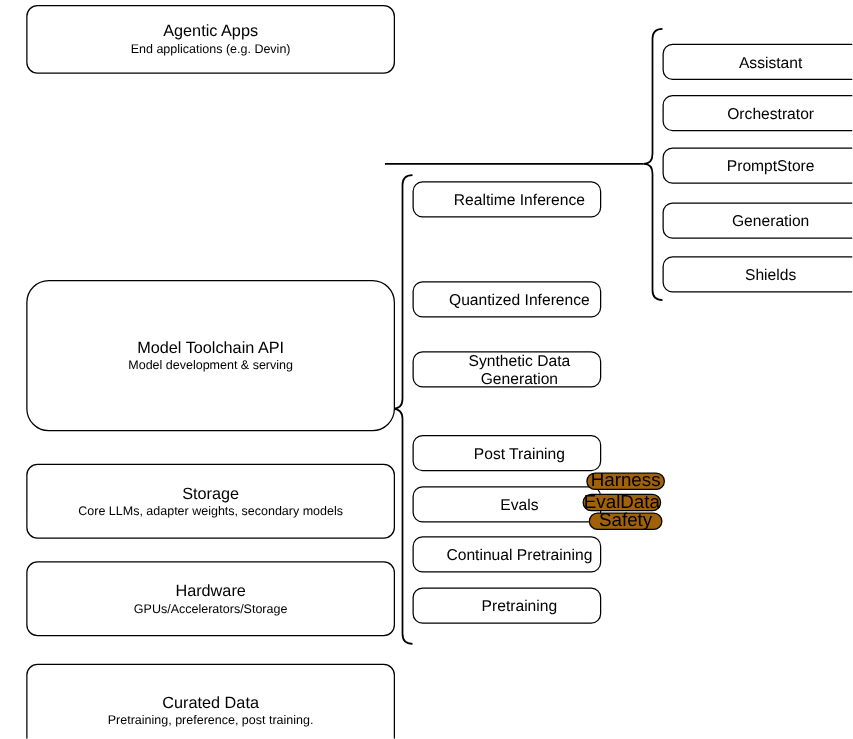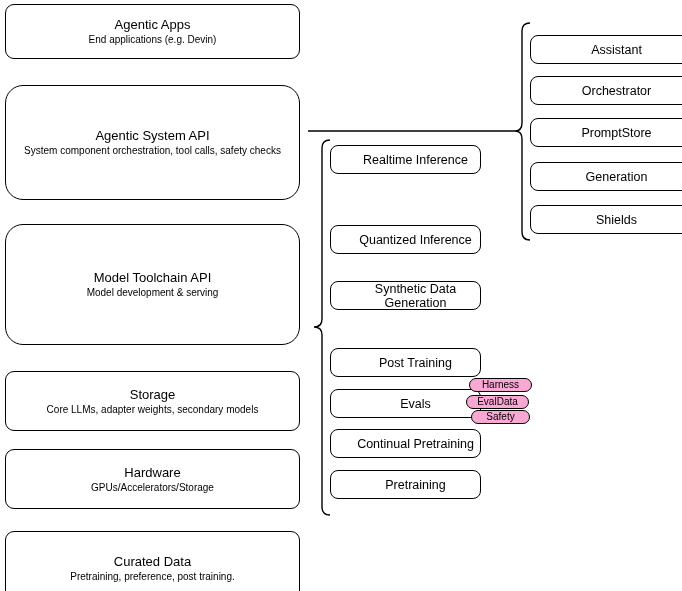--- a/index.html
+++ b/index.html
@@ -26,21 +26,21 @@
     border: 1.4px solid #000;
     background: #fff;
     display: flex;
     flex-direction: column;
     align-items: center;
     justify-content: center;
     text-align: center;
   }
 
   
-  .big-box { left: 5px; width: 295px; border-radius: 9px; }
+  .big-box { left: 21px; width: 295px; border-radius: 9px; }
   .big-box .title { font-size: 13px; line-height: 17px; }
   .big-box .subtitle { font-size: 10px; line-height: 14px; color: #000; }
   #box-agentic-apps      { top: 4px;   height: 55px; }
   #box-agentic-system    { top: 85px;  height: 115px; border-radius: 18px; }
   #box-model-toolchain   { top: 224px; height: 121px; border-radius: 18px; }
   #box-models            { top: 371px; height: 60px; }
   #box-hardware          { top: 449px; height: 60px; }
   #box-curated-data      { top: 531px; height: 74px; }
 
   
@@ -60,23 +60,23 @@
     border-radius: 8px;
     font-size: 12.5px;
   }
   #right-0 { top: 35px; }  #right-1 { top: 76px; }  #right-2 { top: 118px; }
   #right-3 { top: 162px; } #right-4 { top: 205px; }
 
   
   .pill {
     position: absolute;
     border: 1.2px solid #000;
-    background: #f9a8d4;
+    background: #a16207;
     border-radius: 999px;
-    font-size: 10px;
+    font-size: 15px;
     line-height: 12px;
     display: flex;
     align-items: center;
     justify-content: center;
     z-index: 5;
   }
   #pill-harness  { left: 469px; top: 378px; width: 63px; height: 14px; }
   #pill-evaldata { left: 466px; top: 395px; width: 63px; height: 14px; }
   #pill-safety   { left: 471px; top: 410px; width: 59px; height: 14px; }
 </style>
@@ -92,24 +92,20 @@
     <path d="M530 23 Q522 23 522 31 L522 123 Q522 131 515 131 Q522 131 522 139 L522 232 Q522 240 530 240" stroke="#000" stroke-width="1.4" fill="none"></path>
 
     <path d="M330 140 Q322 140 322 148 L322 319 Q322 327 314 327 Q322 327 322 335 L322 507 Q322 515 330 515" stroke="#000" stroke-width="1.4" fill="none"></path>
   </svg>
 
   <div class="node big-box" id="box-agentic-apps">
     <div class="title">Agentic Apps</div>
     <div class="subtitle">End applications (e.g. Devin)</div>
   </div>
 
-  <div class="node big-box" id="box-agentic-system">
-    <div class="title">Agentic System API</div>
-    <div class="subtitle">System component orchestration, tool calls, safety checks</div>
-  </div>
 
   <div class="node big-box" id="box-model-toolchain">
     <div class="title">Model Toolchain API</div>
     <div class="subtitle">Model development &amp; serving</div>
   </div>
 
   <div class="node big-box" id="box-models">
     <div class="title">Storage</div>
     <div class="subtitle">Core LLMs, adapter weights, secondary models</div>
   </div>

